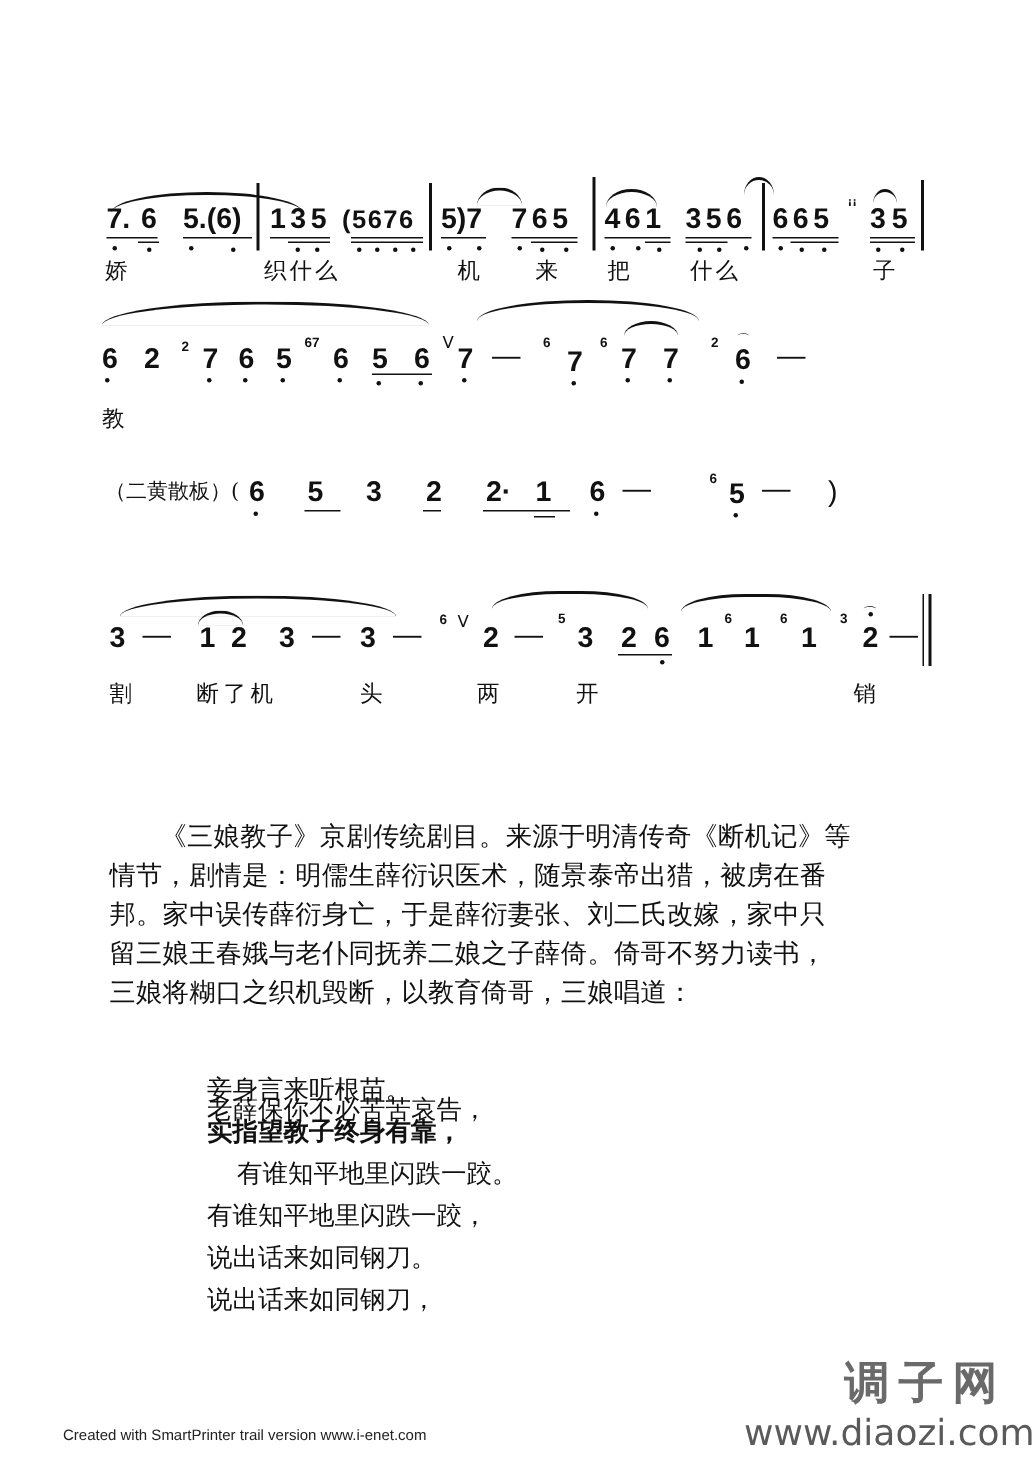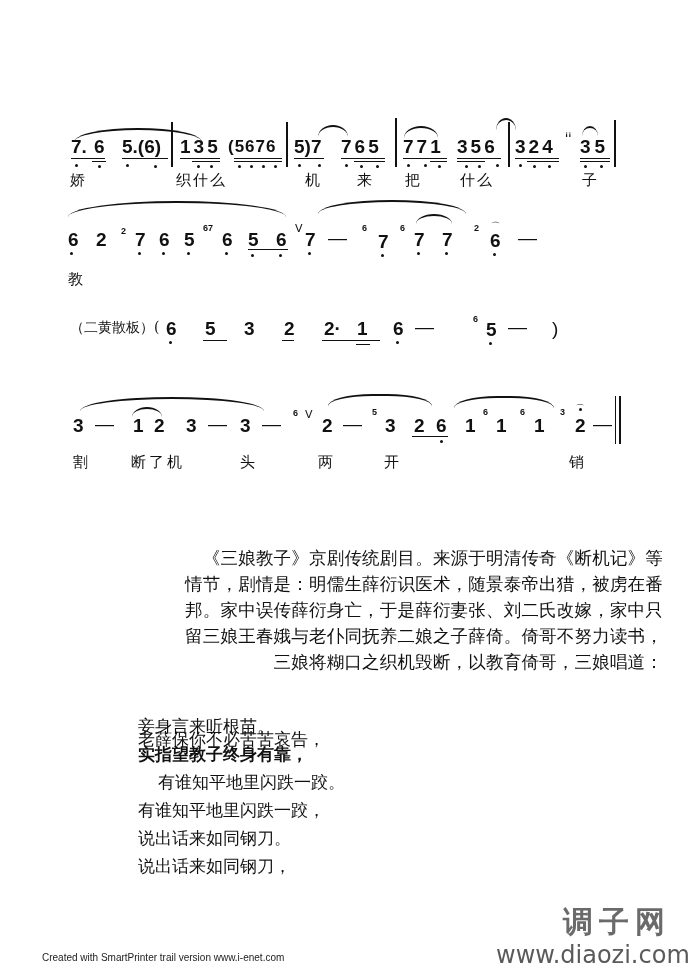--- a/index.html
+++ b/index.html
@@ -8,21 +8,21 @@
   .abs { position: absolute; }
   .note { position: absolute; font-family: "Liberation Sans", sans-serif; font-weight: bold;
           font-size: 19px; color: #111; line-height: 20px; }
   .grace { position: absolute; font-family: "Liberation Sans", sans-serif; font-weight: bold;
            font-size: 9px; color: #111; line-height: 9px; }
   .lyric { position: absolute; font-family: "DejaVu Serif", serif; font-size: 15px; color: #111; }
   .uline { position: absolute; height: 0; border-top: 1.4px solid #111; }
   .dot { position: absolute; width: 3px; height: 3px; background: #111; border-radius: 50%; }
   .bar { position: absolute; width: 2px; background: #111; }
   .para { position: absolute; left: 73px; width: 590px; font-family: "DejaVu Serif", serif;
-          font-size: 17.5px; line-height: 26px; color: #111; letter-spacing: 0.2px; text-align: right; }
+          font-size: 17.5px; line-height: 26px; color: #111; letter-spacing: 0.2px; }
   .verse { position: absolute; left: 138px; font-family: "DejaVu Serif", serif; font-size: 17px; color: #111; }
   .footer-note { position: absolute; left: 42px; top: 952px; font-family: "Liberation Sans", sans-serif;
                  font-size: 10px; color: #222; }
   .wm-cn { position: absolute; left: 563px; top: 902px; font-family: "DejaVu Sans", sans-serif;
            font-size: 30px; font-weight: bold; color: #6a6a6a; letter-spacing: 6px; }
   .wm-url { position: absolute; left: 496px; top: 941px; font-family: "DejaVu Sans", sans-serif;
             font-size: 24px; color: #5a5a5a; }
   .sym { position: absolute; font-family: "DejaVu Sans", sans-serif; font-size: 11px; font-weight: bold; }
 </style>
 </head>
@@ -68,38 +68,38 @@
   <span class="note" style="left:341px;top:137px;letter-spacing:3px;">765</span>
   <div class="uline" style="left:341px;top:158px;width:44px;"></div>
   <div class="uline" style="left:354px;top:161px;width:31px;"></div>
   <div class="dot" style="left:345px;top:164px;"></div>
   <div class="dot" style="left:360px;top:165px;"></div>
   <div class="dot" style="left:376px;top:165px;"></div>
 
   <div class="bar" style="left:395px;top:118px;height:49px;"></div>
 
   <div class="abs" style="left:404px;top:126px;width:34px;height:10px;border-top:2px solid #111;border-radius:50% 50% 0 0/12px 12px 0 0;"></div>
-  <span class="note" style="left:403px;top:137px;letter-spacing:3px;">771</span>
+  <span class="note" style="left:403px;top:137px;letter-spacing:3px;">461</span>
   <div class="uline" style="left:403px;top:158px;width:44px;"></div>
   <div class="uline" style="left:430px;top:161px;width:17px;"></div>
   <div class="dot" style="left:407px;top:164px;"></div>
   <div class="dot" style="left:424px;top:164px;"></div>
   <div class="dot" style="left:438px;top:165px;"></div>
 
   <span class="note" style="left:457px;top:137px;letter-spacing:3px;">356</span>
   <div class="uline" style="left:457px;top:158px;width:44px;"></div>
   <div class="uline" style="left:457px;top:161px;width:28px;"></div>
   <div class="dot" style="left:465px;top:165px;"></div>
   <div class="dot" style="left:478px;top:165px;"></div>
   <div class="dot" style="left:496px;top:164px;"></div>
   <div class="abs" style="left:496px;top:118px;width:20px;height:10px;border-top:2px solid #111;border-radius:50% 50% 0 0/12px 12px 0 0;"></div>
 
   <div class="bar" style="left:508px;top:122px;height:45px;"></div>
 
-  <span class="note" style="left:515px;top:137px;letter-spacing:3px;">324</span>
+  <span class="note" style="left:515px;top:137px;letter-spacing:3px;">665</span>
   <div class="uline" style="left:515px;top:158px;width:44px;"></div>
   <div class="uline" style="left:527px;top:161px;width:32px;"></div>
   <div class="dot" style="left:519px;top:164px;"></div>
   <div class="dot" style="left:533px;top:165px;"></div>
   <div class="dot" style="left:548px;top:165px;"></div>
   <span class="sym" style="left:565px;top:127px;">ꜟꜟ</span>
 
   <div class="abs" style="left:582px;top:126px;width:16px;height:8px;border-top:2px solid #111;border-radius:50% 50% 0 0/10px 10px 0 0;"></div>
   <span class="note" style="left:580px;top:137px;letter-spacing:4px;">35</span>
   <div class="uline" style="left:580px;top:158px;width:30px;"></div>

